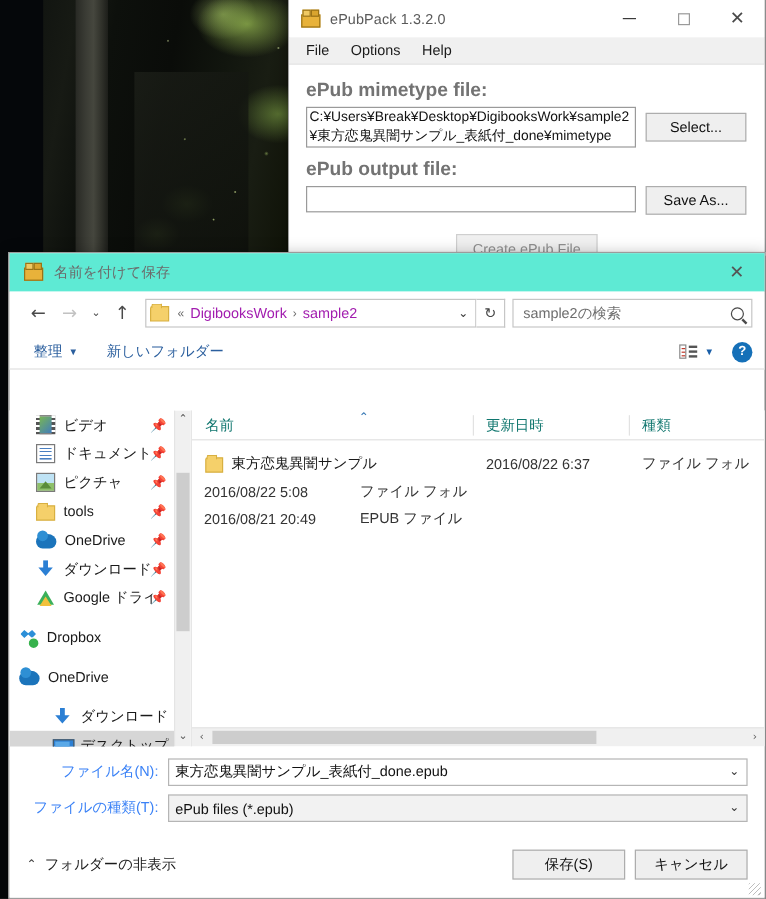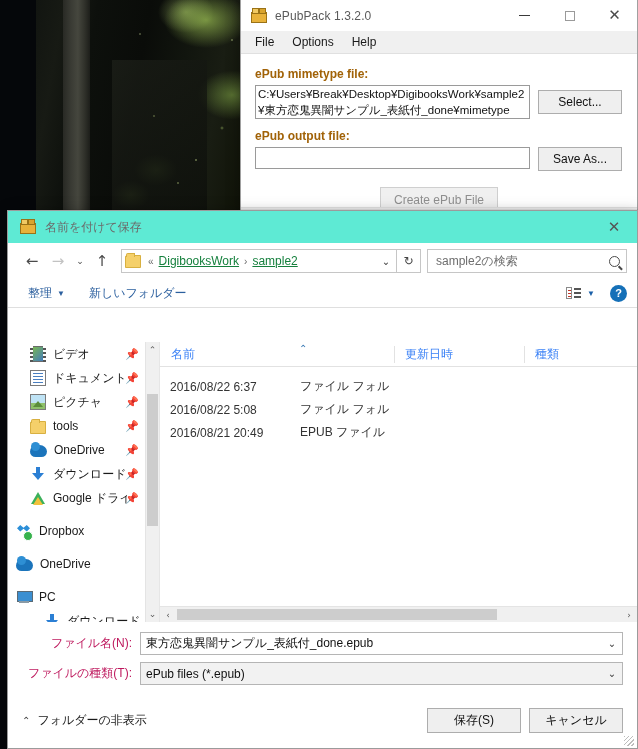--- a/index.html
+++ b/index.html
@@ -94,21 +94,21 @@
   }
   .menuitem {
     font-size: 12px; color: #1a1a1a; padding: 3px 9px; line-height: 1;
   }
 
   #epp-body {
     flex: 1; background: #ffffff; position: relative;
     padding: 13px 14px 0 14px;
   }
   .epp-label {
-    font-size: 12px; font-weight: bold; color: #a16207; margin-bottom: 4px;
+    font-size: 16px; font-weight: bold; color: #737373; margin-bottom: 4px;
   }
   .epp-row { display: flex; align-items: flex-start; gap: 8px; }
   #epp-mime-input {
     width: 275px; height: 34px; border: 1px solid #9a9a9a; background: #fff;
     font-size: 11.5px; color: #111; line-height: 16px;
     padding: 0px 2px; overflow: hidden; word-break: break-all;
     font-family: "Liberation Sans", sans-serif;
   }
   #epp-out-input {
     width: 275px; height: 22px; border: 1px solid #9a9a9a; background: #fff;
@@ -164,21 +164,21 @@
   .navbtn.small { width: 18px; font-size: 9px; }
   #sa-addressbar {
     flex: 1; height: 24px; margin-left: 6px; border:1px solid #c6c6c6; background:#fff;
     display:flex; align-items:center; padding-left: 3px; max-width: 283px;
   }
   #sa-addr-folder {
     width: 16px; height: 13px; background:#f5d06a; border:1px solid #d8b041;
     border-top-left-radius:2px; position: relative; margin-right: 6px; flex:none;
   }
   #sa-addr-folder:after{content:"";position:absolute;left:0;top:-3px;width:7px;height:3px;background:#f5d06a;border:1px solid #d8b041;border-bottom:none;border-top-left-radius:2px;}
-  .crumb { font-size: 12px; color:#15803d; padding: 2px 4px; text-decoration: underline; }
+  .crumb { font-size: 12px; color:#a21caf; padding: 2px 4px; }
   .crumb-sep { font-size: 10px; color:#6a6a6a; padding:0 1px; }
   .crumb-chev { margin-left:auto; width: 20px; text-align:center; color:#3a3a3a; font-size:10px; }
   #sa-refresh {
     width: 24px; height: 24px; border:1px solid #c6c6c6; border-left:none; background:#fff;
     display:flex; align-items:center; justify-content:center; color:#444; font-size:12px;
     font-family:"DejaVu Sans", sans-serif;
   }
   #sa-search {
     width: 200px; height: 24px; margin-left: 6px; border:1px solid #c6c6c6; background:#fff;
     display:flex; align-items:center; padding: 0 6px;
@@ -265,21 +265,21 @@
   }
   .vscroll .arrow.bot { position:absolute; bottom:0; left:0; right:0; }
   .vscroll .thumb { position:absolute; left:1px; right:1px; background:#cdcdcd; }
 
   
   #sa-filepane { flex:1; position:relative; background:#fff; overflow:hidden; }
   #sa-colhead {
     height: 25px; background:#fff; border-bottom:1px solid #e2e2e2; display:flex; align-items:center;
     position:relative;
   }
-  .colh { font-size:12px; color:#3b82f6; height:25px; display:flex; align-items:center; position:relative; }
+  .colh { font-size:12px; color:#0f766e; height:25px; display:flex; align-items:center; position:relative; }
   .colh .sep { position:absolute; right:0; top:4px; bottom:4px; width:1px; background:#e2e2e2; }
   #colh-name { width: 235px; padding-left: 11px; }
   #colh-date { width: 130px; padding-left: 10px; }
   #colh-type { width: 100px; padding-left: 10px; }
   #sort-asc {
     position:absolute; left: 139px; top: 1px; font-size:10px; color:#3a7ab5;
     font-family:"DejaVu Sans", sans-serif;
   }
   .frow {
     height: 23px; display:flex; align-items:center; font-size:12px; color:#1a1a1a;
@@ -294,21 +294,21 @@
     position:absolute; left:0; right:0; bottom:0; height:16px; background:#f0f0f0;
     border-top:1px solid #e4e4e4; display:flex; align-items:center;
   }
   #sa-hscroll .harrow { width:16px; text-align:center; color:#5a5a5a; font-size:9px; font-family:"DejaVu Sans", sans-serif; }
   #sa-hscroll .harrow.r { margin-left:auto; }
   #sa-hthumb { position:absolute; left:17px; top:2px; bottom:2px; width:320px; background:#cdcdcd; }
 
   
   #sa-bottom { flex:none; background:#fff; padding: 10px 14px 0 14px; }
   .formrow { display:flex; align-items:center; margin-bottom: 7px; }
-  .formlabel { width: 118px; text-align:right; font-size:12px; color:#be185d; padding-right:8px; }
+  .formlabel { width: 118px; text-align:right; font-size:12px; color:#3b82f6; padding-right:8px; }
   .combo {
     flex:1; height: 23px; border:1px solid #b5b5b5; background:#fff;
     display:flex; align-items:center; padding-left:5px; font-size:12px; color:#111;
   }
   .combo.grey { background:#f2f2f2; }
   .combo .val { flex:1; overflow:hidden; white-space:nowrap; }
   .combo .cv { width:20px; text-align:center; color:#3a3a3a; font-size:10px; font-family:"DejaVu Sans", sans-serif; }
 
   #sa-footer {
     flex:none; height: 56px; background:#fff; display:flex; align-items:center;
@@ -484,24 +484,20 @@
         <div class="sbrow root">
           <span class="ic ic-dropbox"></span>
           <span class="lbl">Dropbox</span>
         </div>
         <div class="sbgap"></div>
         <div class="sbrow root">
           <span class="ic ic-onedrive"></span>
           <span class="lbl">OneDrive</span>
         </div>
         <div class="sbgap"></div>
-        <div class="sbrow root">
-          <span class="ic ic-pc"></span>
-          <span class="lbl">PC</span>
-        </div>
         <div class="sbrow indent2">
           <span class="ic ic-dl"></span>
           <span class="lbl">ダウンロード</span>
         </div>
         <div class="sbrow indent2 selected">
           <span class="ic ic-desktop"></span>
           <span class="lbl">デスクトップ</span>
         </div>
 
       </div>
@@ -524,20 +520,24 @@
           <span class="sep"></span>
         </div>
         <div class="colh" id="colh-type">
           <span>種類</span>
         </div>
         <div id="sort-asc">⌃</div>
       </div>
 
       <div style="padding-top:8px;">
         <div class="frow">
+          <div class="fname">
+            <span class="ic ic-folder" style="width:15px;"></span>
+            <span>東方恋鬼異闇サンプル</span>
+          </div>
           <div class="fdate">2016/08/22 6:37</div>
           <div class="ftype">ファイル フォルダー</div>
         </div>
         <div class="frow">
           <div class="fdate">2016/08/22 5:08</div>
           <div class="ftype">ファイル フォルダー</div>
         </div>
         <div class="frow">
           <div class="fdate">2016/08/21 20:49</div>
           <div class="ftype">EPUB ファイル</div>

